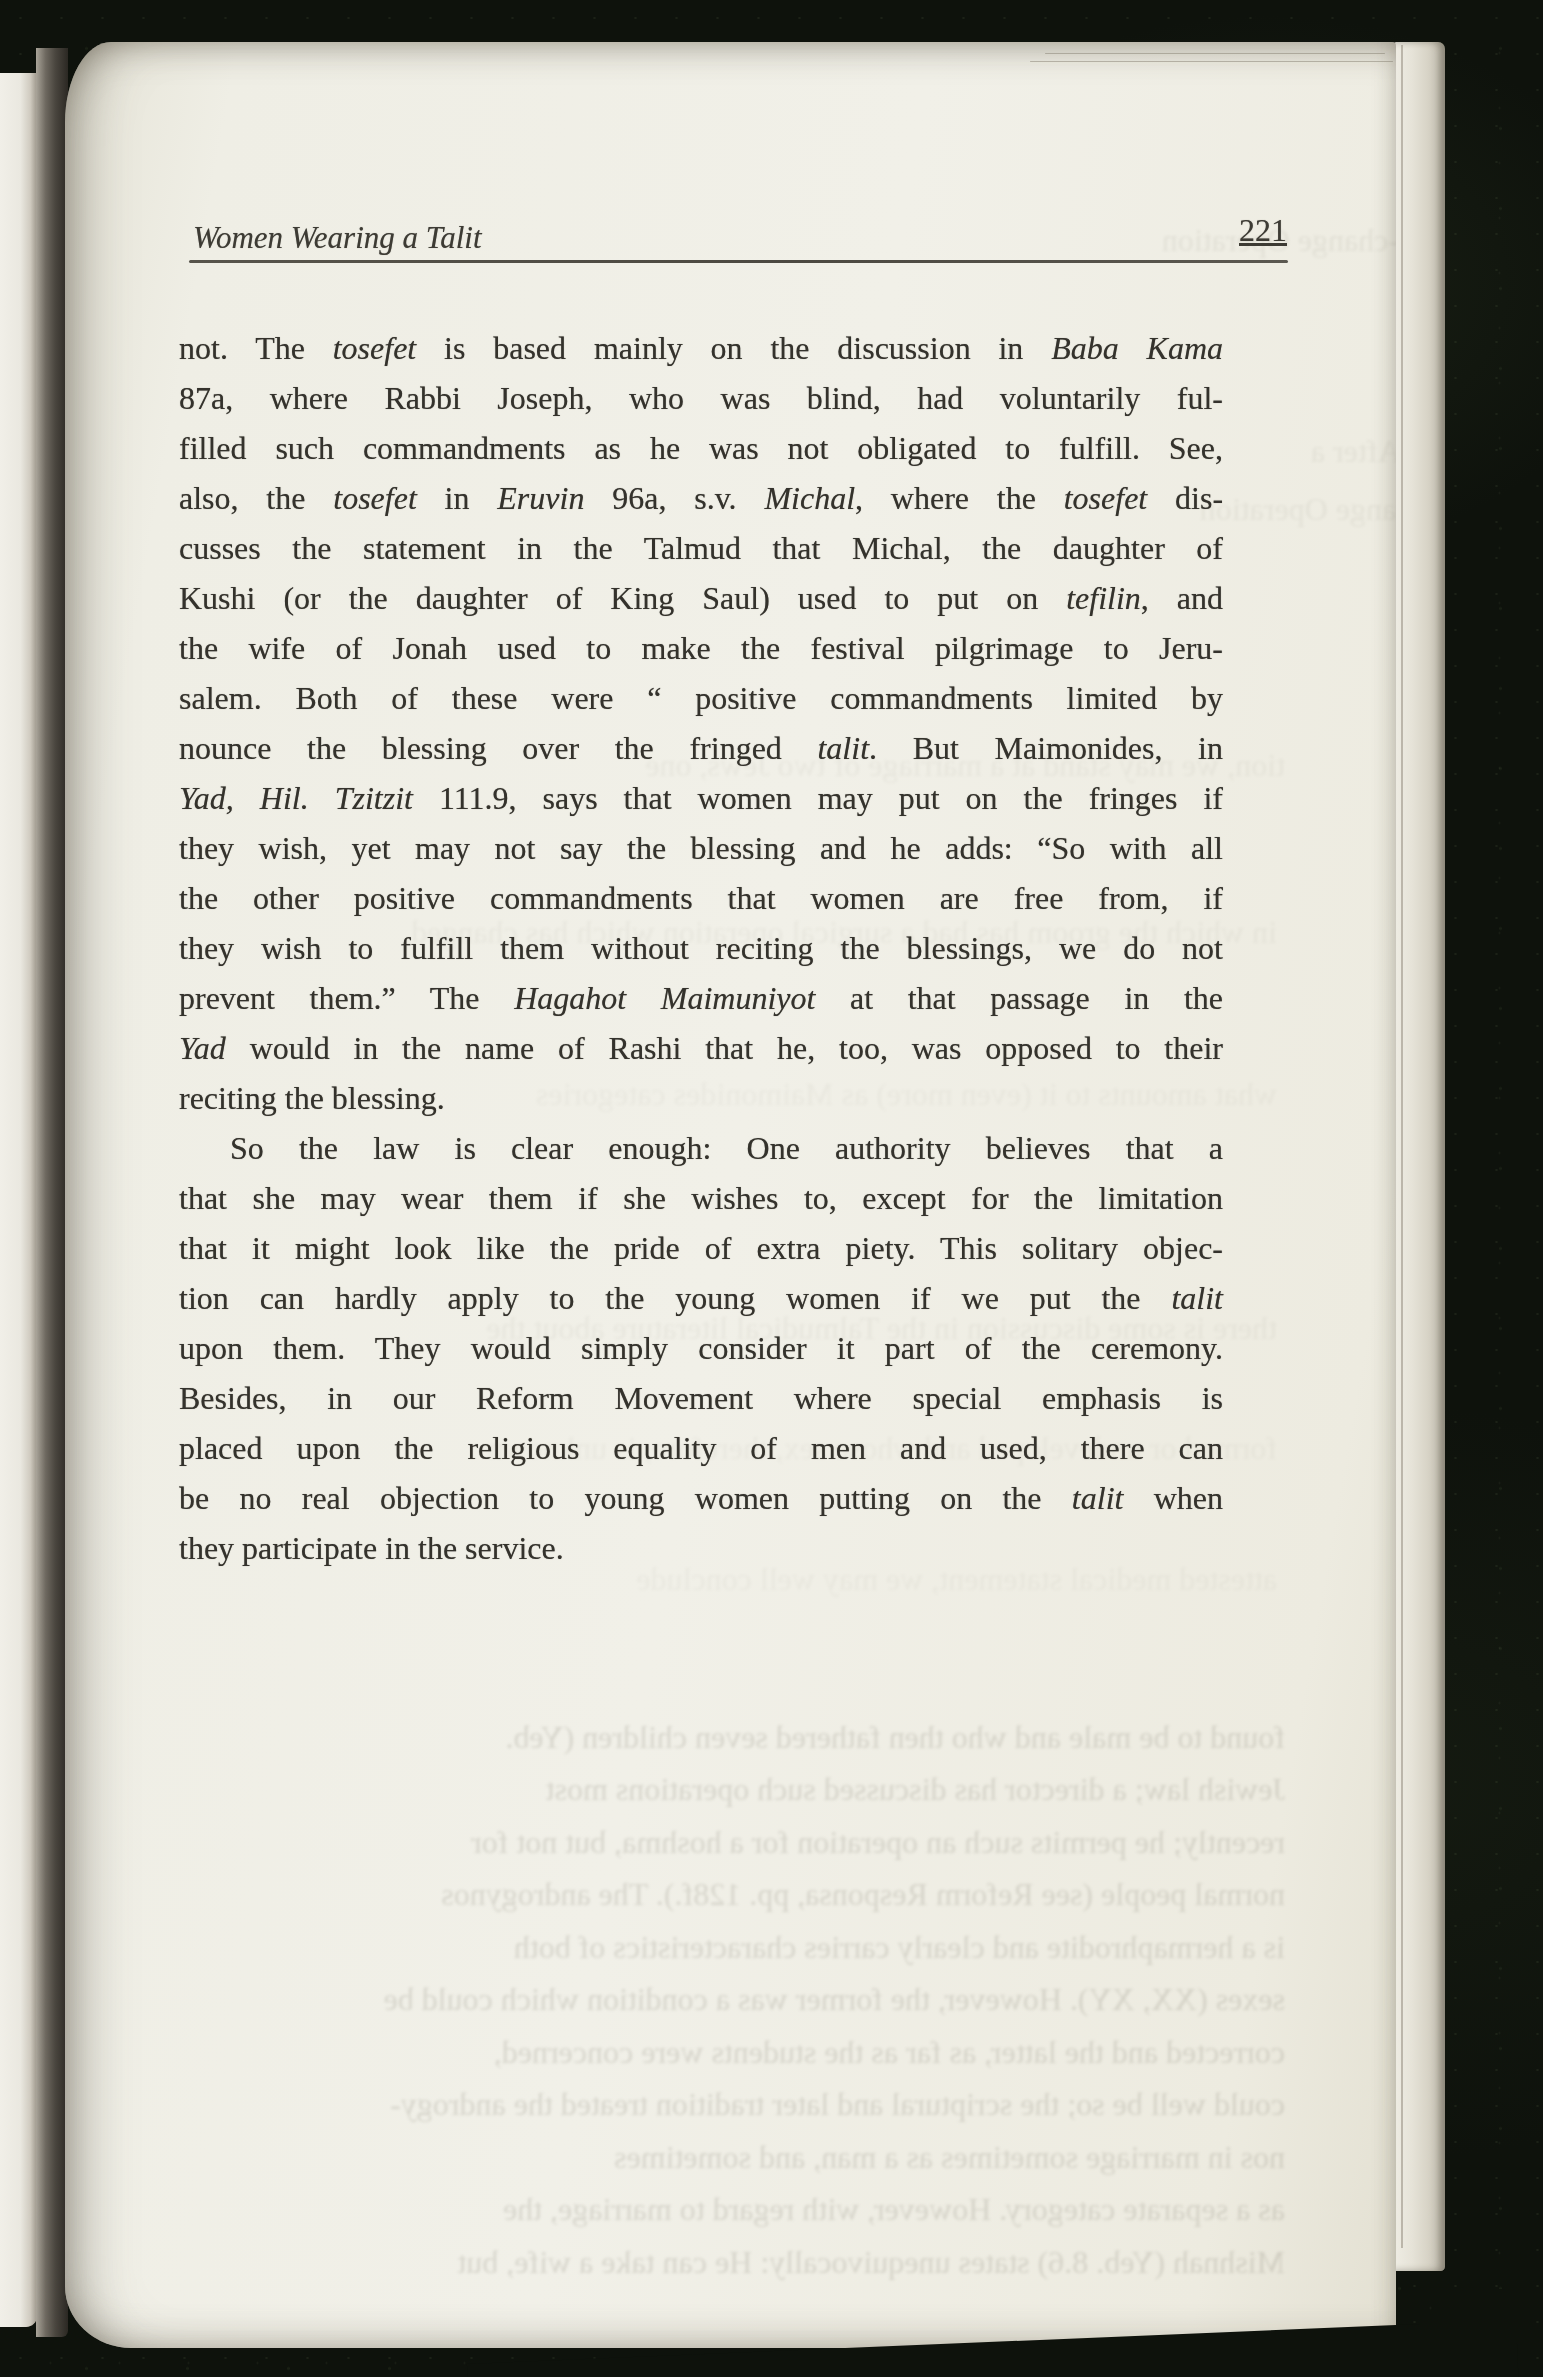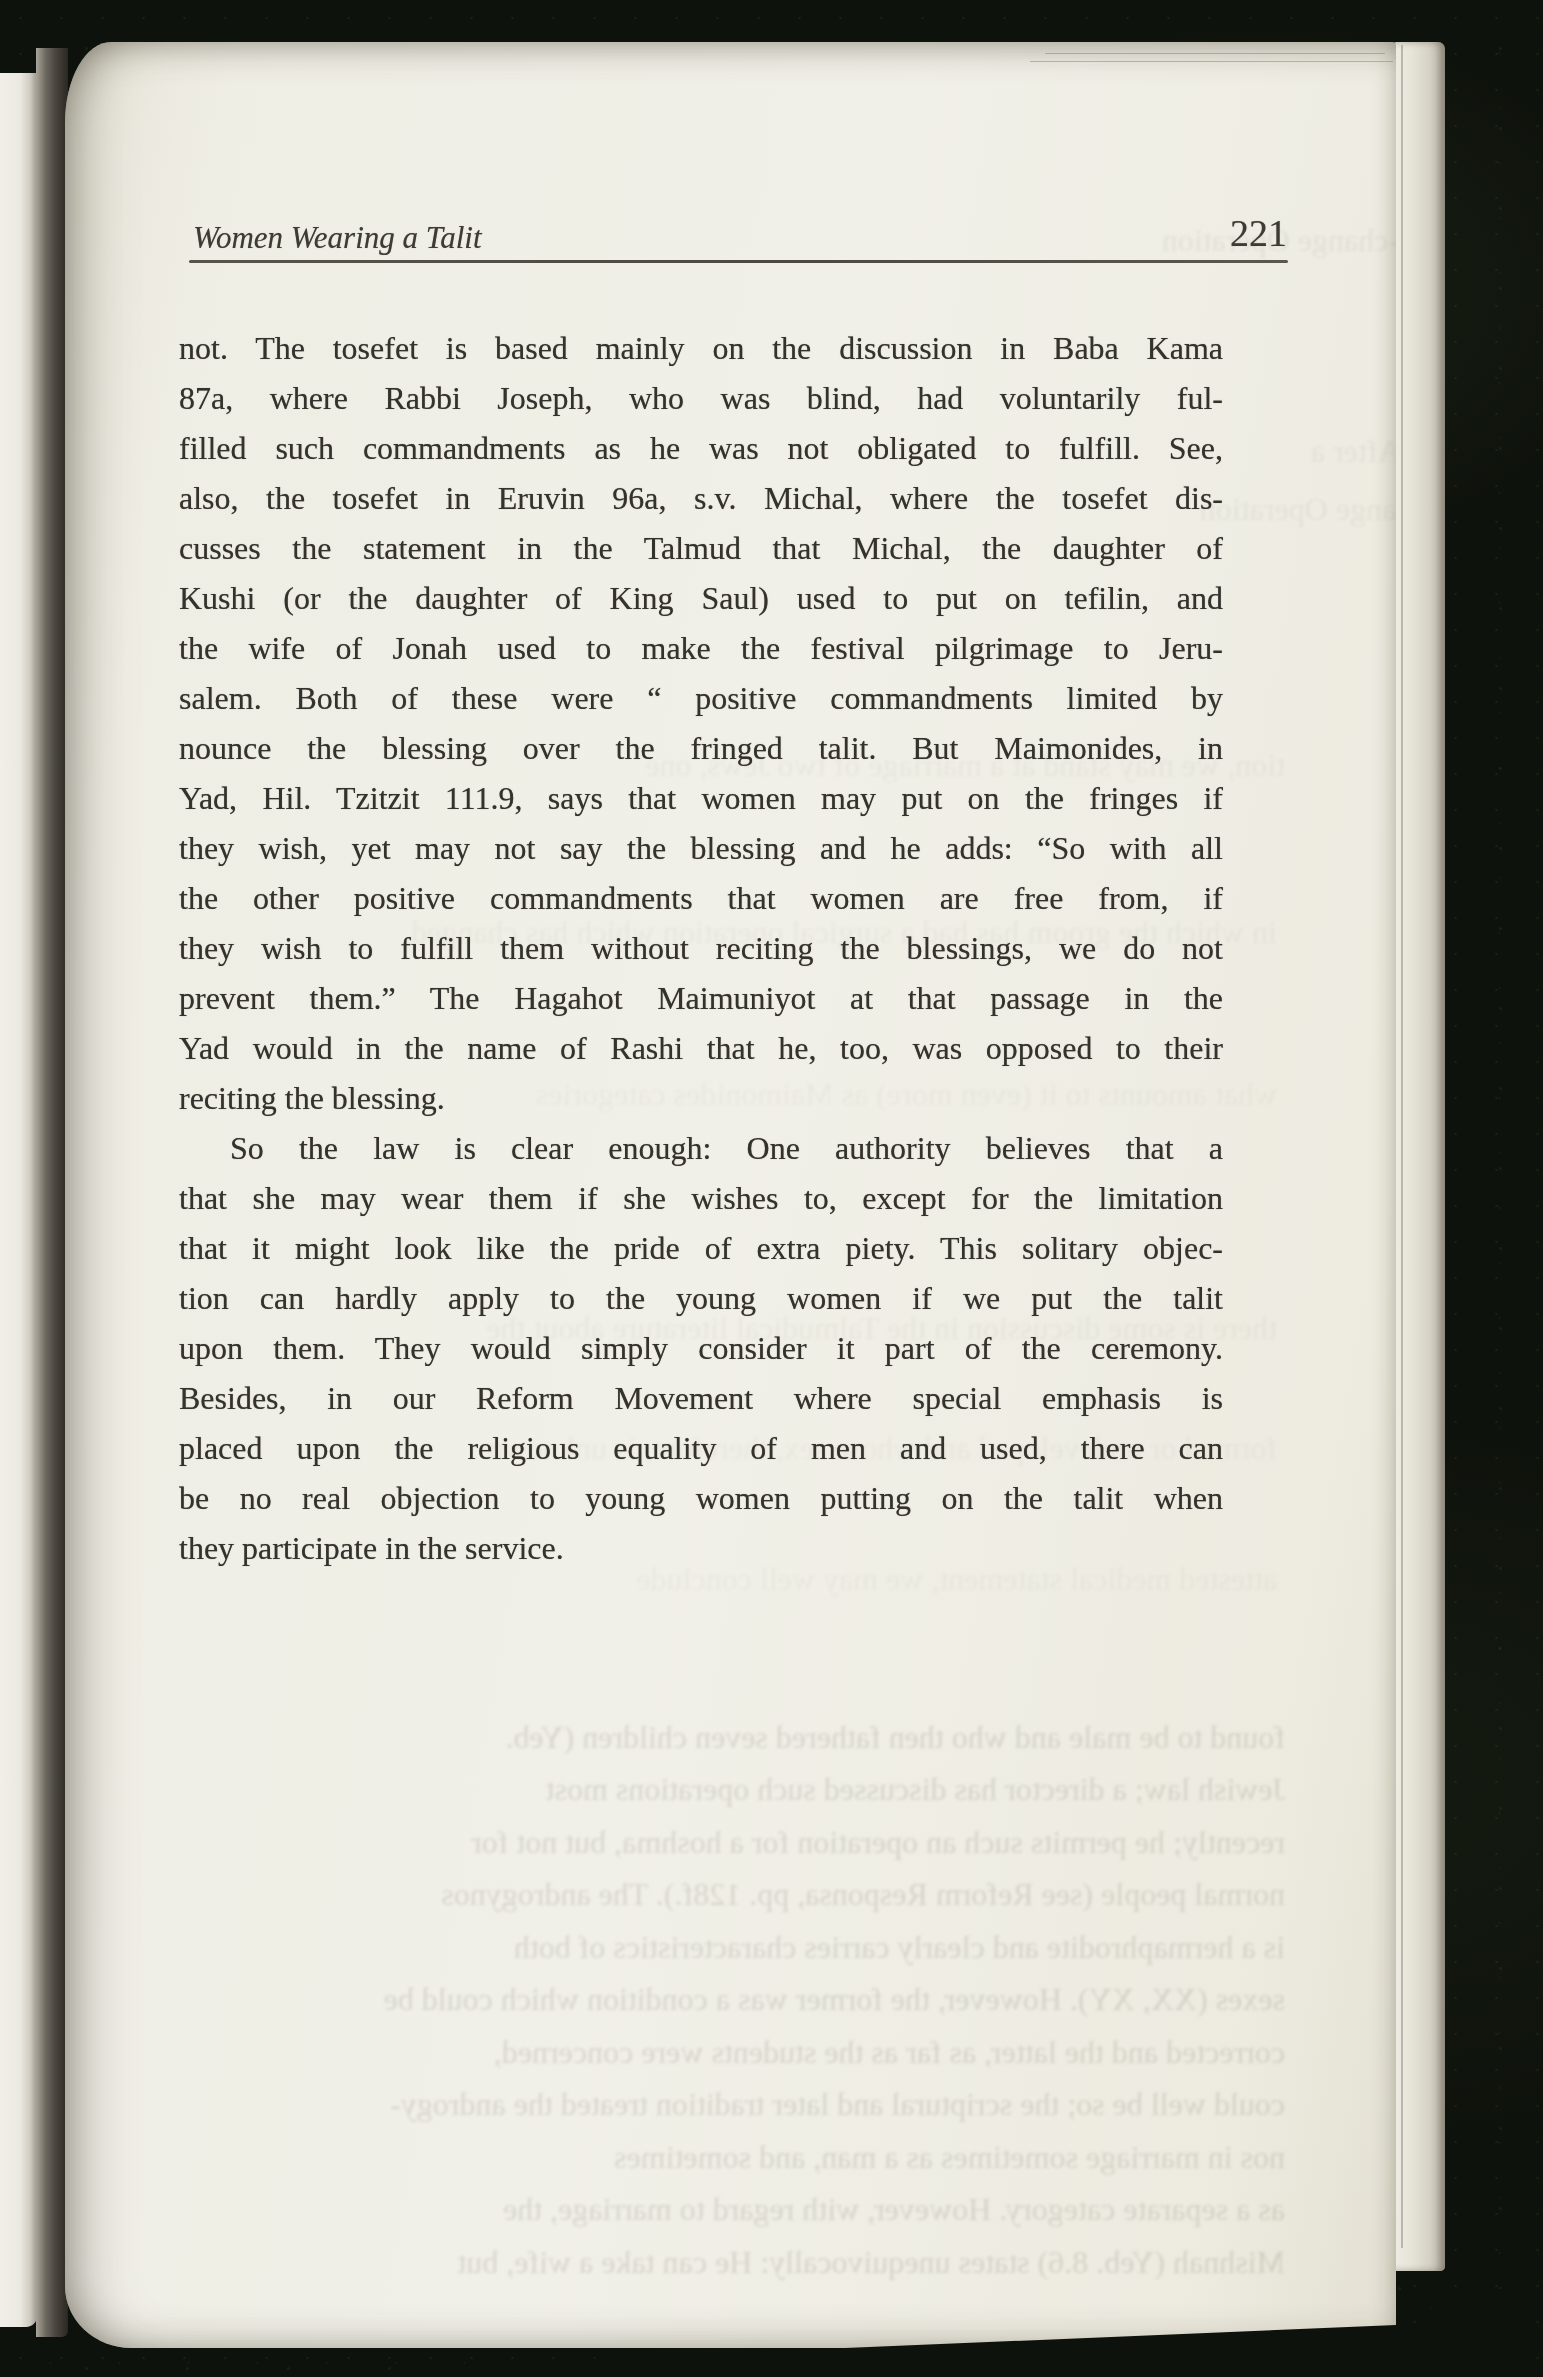--- a/index.html
+++ b/index.html
@@ -74,44 +74,45 @@
     position:absolute;left:114px;top:176px;width:1108px;height:43px;
   }
   .running-title{
     position:absolute;left:14px;bottom:4.6px;
     font-style:italic;font-size:31px;color:#3d3b34;
     text-shadow:0 0 0.8px rgba(61,59,52,.55);
     white-space:nowrap;
     margin-top:10px;
   }
   .page-number{
-    position:absolute;right:0;bottom:6px;
-    font-size:38px;color:#3d3b34;
+    position:absolute;right:0;bottom:12px;
+    font-size:32px;color:#3d3b34;
     text-shadow:0 0 0.8px rgba(61,59,52,.55);
+    text-decoration:underline;
   }
   .header-rule{
     position:absolute;left:124px;top:218px;width:1099px;height:3.1px;
     background:linear-gradient(90deg,#57544b 0%,#4c4941 55%,#5b5850 100%);
     border-radius:1.5px;
   }
 
   
   .body-text{
     position:absolute;left:114px;top:281px;width:1044px;
     font-size:32px;color:#34322c;
     text-shadow:0 0 0.8px rgba(52,50,44,.6);
   }
   .line{
     height:50px;line-height:50px;
     text-align:justify;text-align-last:justify;
     white-space:normal;
   }
   .line.no-j{text-align:center;text-align-last:left;}
   .line.indent{text-indent:51px;}
-  .it{}
+  .it{font-style:italic;}
 
   
   .ghost-layer{position:absolute;inset:0;overflow:hidden;pointer-events:none;}
   .ghost{
     position:absolute;left:93px;width:1127px;
     font-size:32px;line-height:39px;color:#706c5e;
     white-space:nowrap;overflow:hidden;
     transform:scaleX(-1);
     filter:blur(1.5px);
     opacity:.20;

